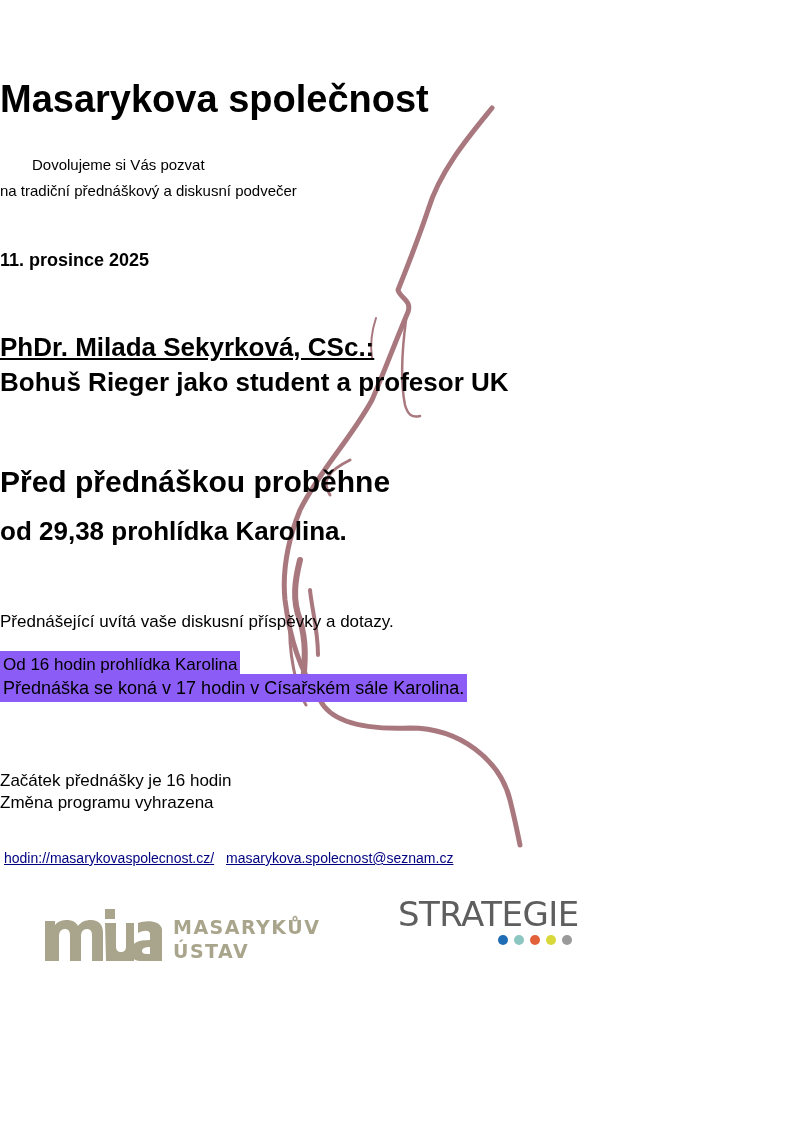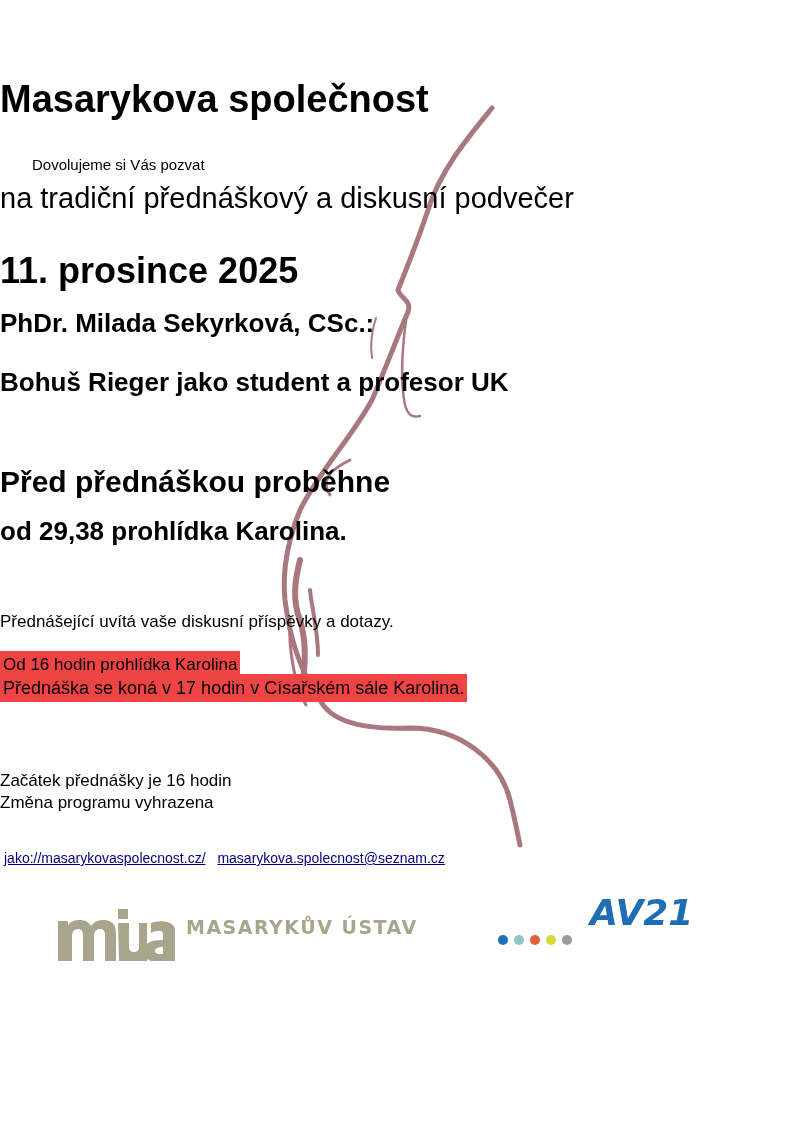--- a/index.html
+++ b/index.html
@@ -1,35 +1,35 @@
 <!DOCTYPE html>
 <html><head>
   <meta charset="utf-8">
   <style>
     html, body { margin: 0; padding: 0; background: #ffffff; }
     body { width: 795px; height: 1124px; position: relative; overflow: hidden; font-family: "Liberation Sans", sans-serif; color: #000; }
     .sig { position: absolute; left: 0; top: 0; width: 795px; height: 1124px; pointer-events: none; }
     .line { position: absolute; left: 0; width: 795px; text-align: left; white-space: nowrap; }
     .title { top: 78px; font-size: 38px; font-weight: bold; }
     .invite1 { top: 156px; font-size: 15px; padding-left: 32px; }
-    .invite2 { top: 182px; font-size: 29px; }
-    .date { top: 250px; font-size: 36px; font-weight: bold; }
-    .speaker { top: 308px; font-size: 26px; font-weight: bold; }
+    .invite2 { top: 182px; font-size: 15px; }
+    .date { top: 250px; font-size: 18px; font-weight: bold; }
+    .speaker { top: 332px; font-size: 26px; font-weight: bold; text-decoration: underline; }
     .talk { top: 367px; font-size: 26px; font-weight: bold; }
     .pre1 { top: 465px; font-size: 30px; font-weight: bold; }
     .pre2 { top: 516px; font-size: 26px; font-weight: bold; }
     .note { top: 612px; font-size: 17px; }
     .hl1 { top: 655px; font-size: 17px; }
     .hl2 { top: 678px; font-size: 18px; }
-    .hl { background: #ef4444; padding: 4px 3px; }
+    .hl { background: #8b5cf6; padding: 4px 3px; }
     .start1 { top: 771px; font-size: 17px; }
     .start2 { top: 793px; font-size: 17px; }
     .links { top: 850px; font-size: 14px; }
     .links a { color: #000080; text-decoration: underline; margin: 0 4px; }
-    .mua { position: absolute; left: 58px; top: 905px; width: 340px; height: 60px; padding-left: 20px; }
+    .mua { position: absolute; left: 45px; top: 905px; width: 340px; height: 60px; }
     .mua-mark { position: absolute; left: 0; top: 4px; width: 118px; height: 52px; }
     .mua-text { position: absolute; left: 128px; top: 10px; font-family: "DejaVu Sans", sans-serif; font-weight: bold; color: #a9a58c; letter-spacing: 1.5px; line-height: 24px; }
     .mua-t1 { font-size: 19px; display: block; }
     .mua-t2 { font-size: 19px; display: block; }
     .mua-t2 small { font-size: 12px; letter-spacing: 1px; }
     .strat { position: absolute; left: 398px; top: 894px; width: 300px; height: 56px; }
     .strat-word { position: absolute; left: 0; top: 0; font-family: "DejaVu Sans", sans-serif; font-size: 34px; color: #5e5e5e; letter-spacing: -0.5px; }
     .strat-av { position: absolute; left: 192px; top: -2px; font-family: "DejaVu Sans", sans-serif; font-weight: bold; font-size: 36px; color: #1f6db4; font-style: italic; }
     .dots { position: absolute; left: 100px; top: 41px; display: flex; gap: 6px; }
     .dot { width: 10px; height: 10px; border-radius: 50%; display: inline-block; }
@@ -60,40 +60,40 @@
 <div class="line note">Přednášející uvítá vaše diskusní příspěvky a dotazy.</div>
 <div class="line hl1">
   <span class="hl">Od 16 hodin prohlídka Karolina</span>
 </div>
 <div class="line hl2">
   <span class="hl">Přednáška se koná v 17 hodin v Císařském sále Karolina.</span>
 </div>
 <div class="line start1">Začátek přednášky je 16 hodin</div>
 <div class="line start2">Změna programu vyhrazena</div>
 <div class="line links">
-  <a href="#">jako://masarykovaspolecnost.cz/</a>
+  <a href="#">hodin://masarykovaspolecnost.cz/</a>
   <a href="#">masarykova.spolecnost@seznam.cz</a>
 </div>
 
 <div class="mua">
   <svg class="mua-mark" viewBox="0 0 118 52">
     <g fill="#a9a58c">
       <path d="M0 12 h10 v4 c3-4 8-5 12-5 c5 0 9 2 11 6 c3-4 7-6 13-6 c8 0 12 5 12 13 v28 h-11 v-26 c0-4-2-6-5-6 c-4 0-6 3-6 7 v25 h-11 v-26 c0-4-2-6-5-6 c-4 0-6 3-6 7 v25 h-14 z"></path>
       <rect x="60" y="0" width="10" height="10"></rect>
       <path d="M60 14 h11 v24 c0 3 2 5 5 5 c3 0 5-2 5-5 v-24 h8 v38 h-28 z"></path>
       <path d="M93 14 c8-3 22-3 24 6 v32 h-22 c-6 0-9-4-9-10 c0-8 7-11 19-11 v-6 c0-4-6-4-12-1 z M105 38 c-6 0-8 2-8 4 c0 2 2 3 4 3 h4 z"></path>
     </g>
   </svg>
   <div class="mua-text">
     <span class="mua-t1">MASARYKŮV ÚSTAV</span>
   </div>
 </div>
 
 <div class="strat">
-  <span class="strat-av">AV21</span>
+  <span class="strat-word">STRATEGIE</span>
   <div class="dots">
     <span class="dot" style="background:#1f6db4"></span>
     <span class="dot" style="background:#8cc6c0"></span>
     <span class="dot" style="background:#e2603a"></span>
     <span class="dot" style="background:#d8d83a"></span>
     <span class="dot" style="background:#9a9a9a"></span>
   </div>
 </div>
 
 </body></html>

